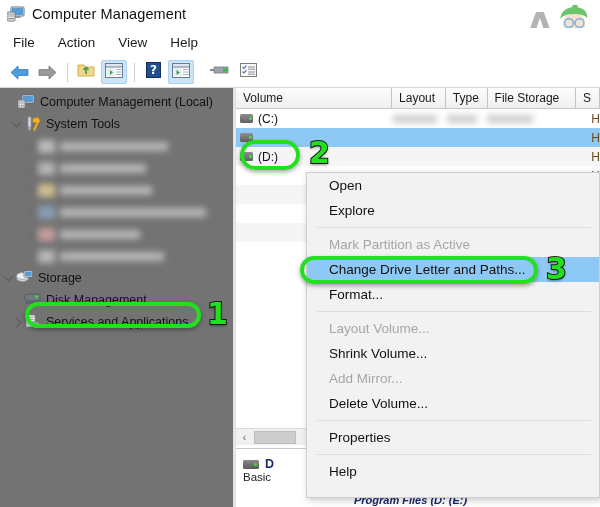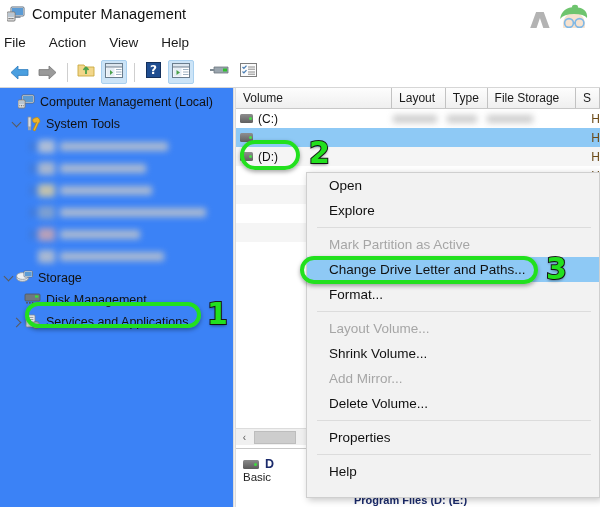--- a/index.html
+++ b/index.html
@@ -26,21 +26,21 @@
   }
   .wm-text {
     font-family:"DejaVu Sans", sans-serif;
     font-size:34px; font-weight:bold; color:#b3b3b3;
     letter-spacing:1px; line-height:1;
   }
 
   
   .menubar {
     position:absolute; left:0; top:28px; width:600px; height:29px;
-    background:#fff; display:flex; align-items:center; 
+    background:#fff; display:flex; align-items:center; padding-left:9px;
   }
   .menu-item {
     font-size:13.5px; color:#1a1a1a; padding:2px 11px 2px 4px; margin-right:8px;
     cursor:default;
   }
 
   
   .toolbar {
     position:absolute; left:0; top:57px; width:600px; height:31px;
     background:#fff; display:flex; align-items:center; padding-left:6px;
@@ -49,21 +49,21 @@
   .tb-btn { width:26px; height:24px; margin-right:2px; position:relative;
             display:flex; align-items:center; justify-content:center; border-radius:2px; }
   .tb-btn.on { background:#cce4f7; border:1px solid #a9d0ef; }
   .tb-sep { width:1px; height:19px; background:#cfcfcf; margin:0 5px; }
 
   .arrow-l, .arrow-r { width:19px; height:15px; position:relative; }
 
   
   .left-pane {
     position:absolute; left:0; top:88px; width:233px; height:419px;
-    background:#3b82f6; overflow:hidden;
+    background:#737373; overflow:hidden;
   }
   .splitter {
     position:absolute; left:233px; top:88px; width:3px; height:419px;
     background:#f0f0f0; border-left:1px solid #dcdcdc; border-right:1px solid #dcdcdc;
   }
   .right-pane {
     position:absolute; left:236px; top:88px; width:364px; height:419px;
     background:#fff; overflow:hidden;
   }
 
@@ -110,21 +110,21 @@
   .diskarea { position:absolute; left:236px; top:448px; width:364px; height:59px;
               background:#fff; border-top:1px solid #c9c9c9; }
   .disk-label { display:flex; align-items:center; padding:8px 0 0 7px; }
   .disk-ico { width:16px; height:9px; background:linear-gradient(#8a8a8a,#5a5a5a);
               border-radius:1.5px; margin-right:6px; position:relative; }
   .disk-ico:after{content:"";position:absolute;right:2px;top:3px;width:3px;height:3px;
                   background:#3ddc3d;border-radius:50%;}
   .disk-name { font-size:12.5px; font-weight:bold; color:#1a2a6b; }
   .disk-basic{ font-size:11.5px; color:#222; padding-left:7px; }
   .partbar { position:absolute; left:0; bottom:0; height:14px; width:364px;
-             display:flex; align-items:center; font-size:11px; font-weight:bold; color:#1a2a6b; }
+             display:flex; align-items:center; font-size:11px; font-weight:bold; color:#1a2a6b;font-style:italic; }
 
   
   .ctxmenu {
     position:absolute; left:306px; top:172px; width:294px; height:326px;
     background:#f2f2f2; border:1px solid #cfcfcf;
     box-shadow:2px 2px 7px rgba(0,0,0,.23);
   }
   .mi { height:25px; display:flex; align-items:center; padding-left:22px;
         font-size:13.5px; color:#111; white-space:nowrap; }
   .mi.disabled { color:#a6a6a6; }

